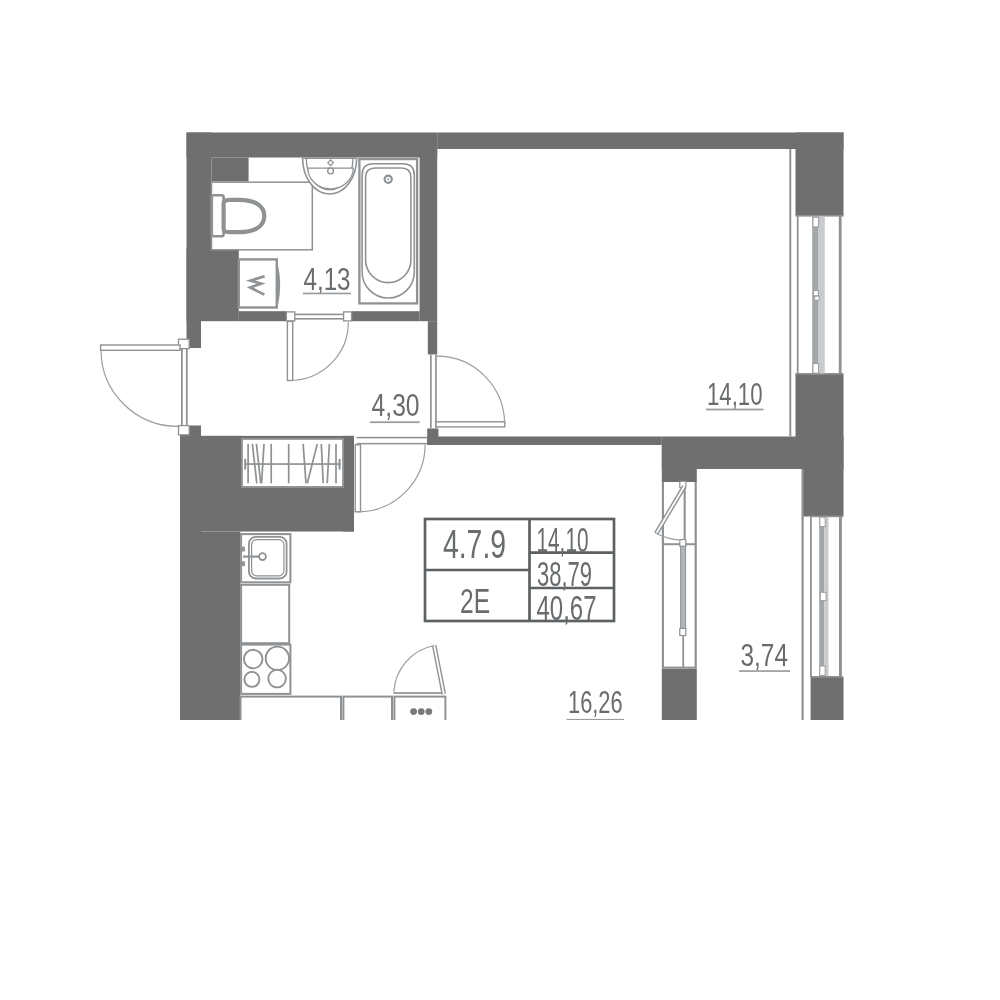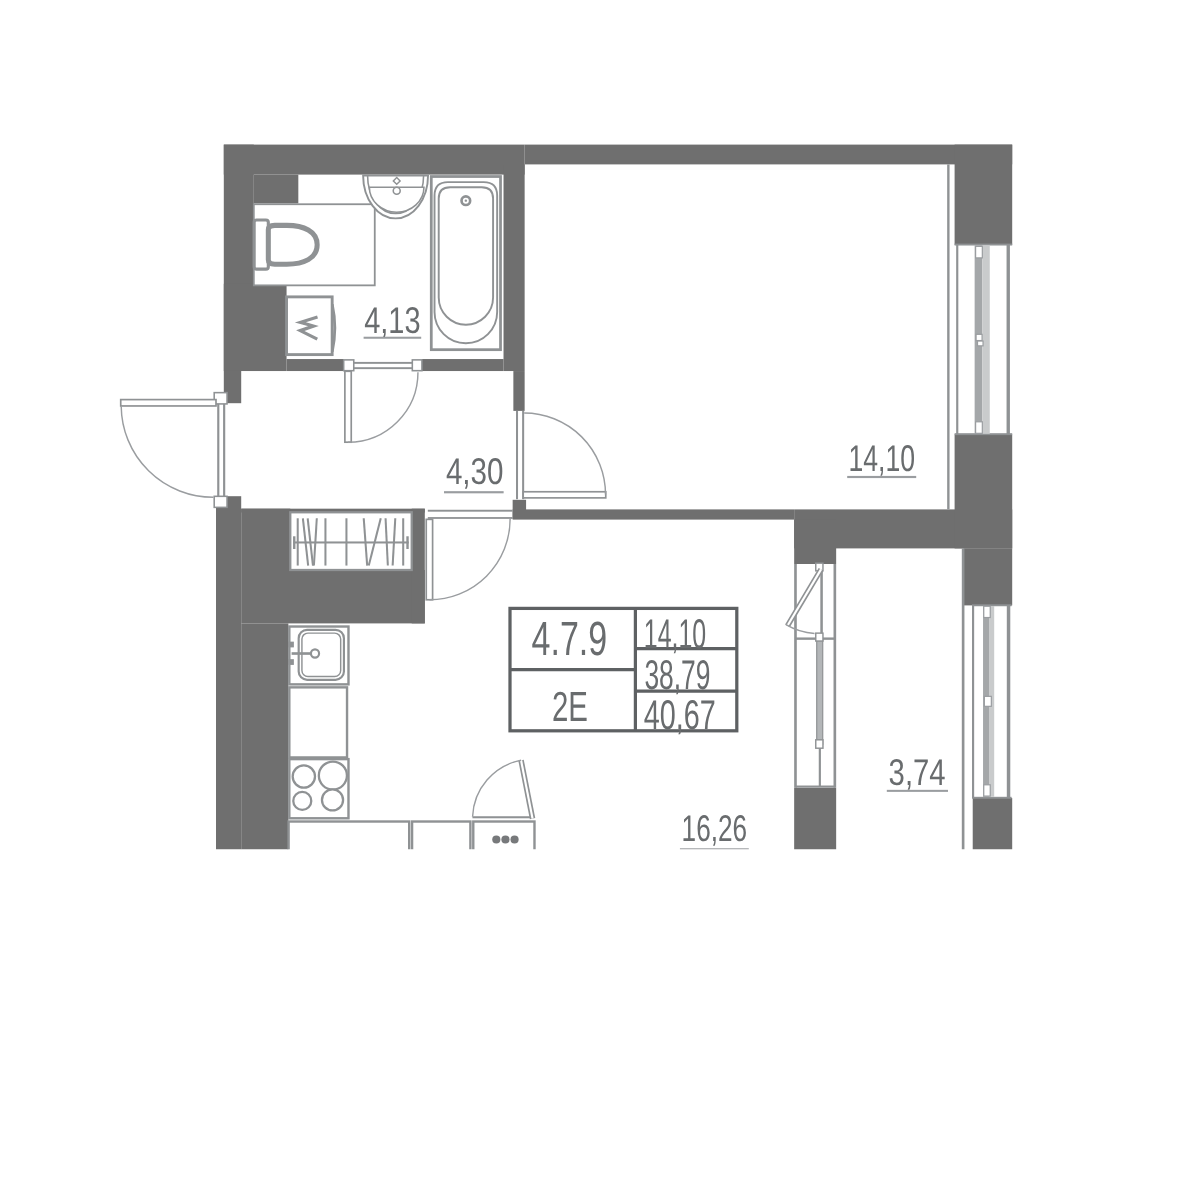--- a/index.html
+++ b/index.html
@@ -1,16 +1,16 @@
 <!DOCTYPE html>
 <html><head>
 <meta charset="utf-8">
 <style>
 html,body{margin:0;padding:0;background:#ffffff;}
-#page{width:1000px;height:708px;position:relative;background:#ffffff;overflow:hidden;}
+#page{width:1000px;height:708px;position:relative;background:#ffffff;overflow:hidden;margin-top:12px;}
 text{font-family:"Liberation Sans",sans-serif;fill:#696c6e;}
 </style>
 </head>
 <body>
 <div id="page">
 <svg width="1000" height="1000" viewBox="0 0 1000 1000">
 <rect x="0" y="0" width="1000" height="1000" fill="#ffffff"></rect>
 <g fill="#6f6f6f" stroke="none">
 
 <rect x="186.5" y="120.5" width="250.7" height="25"></rect>

